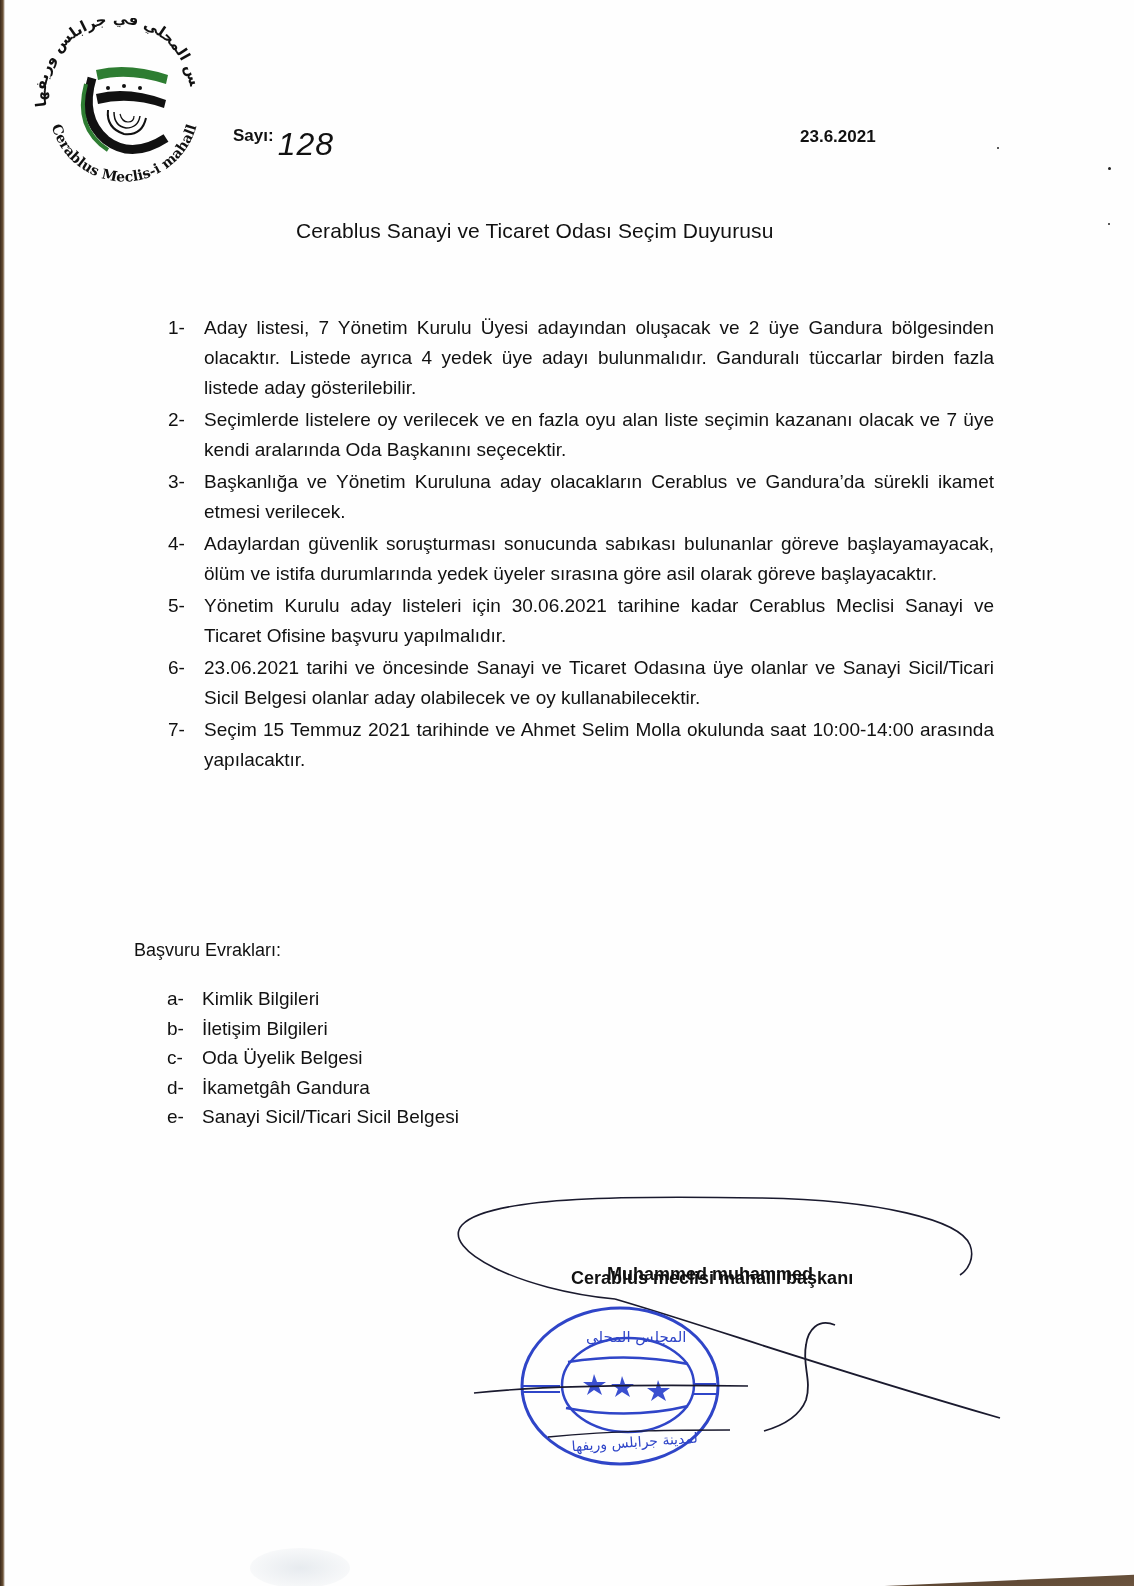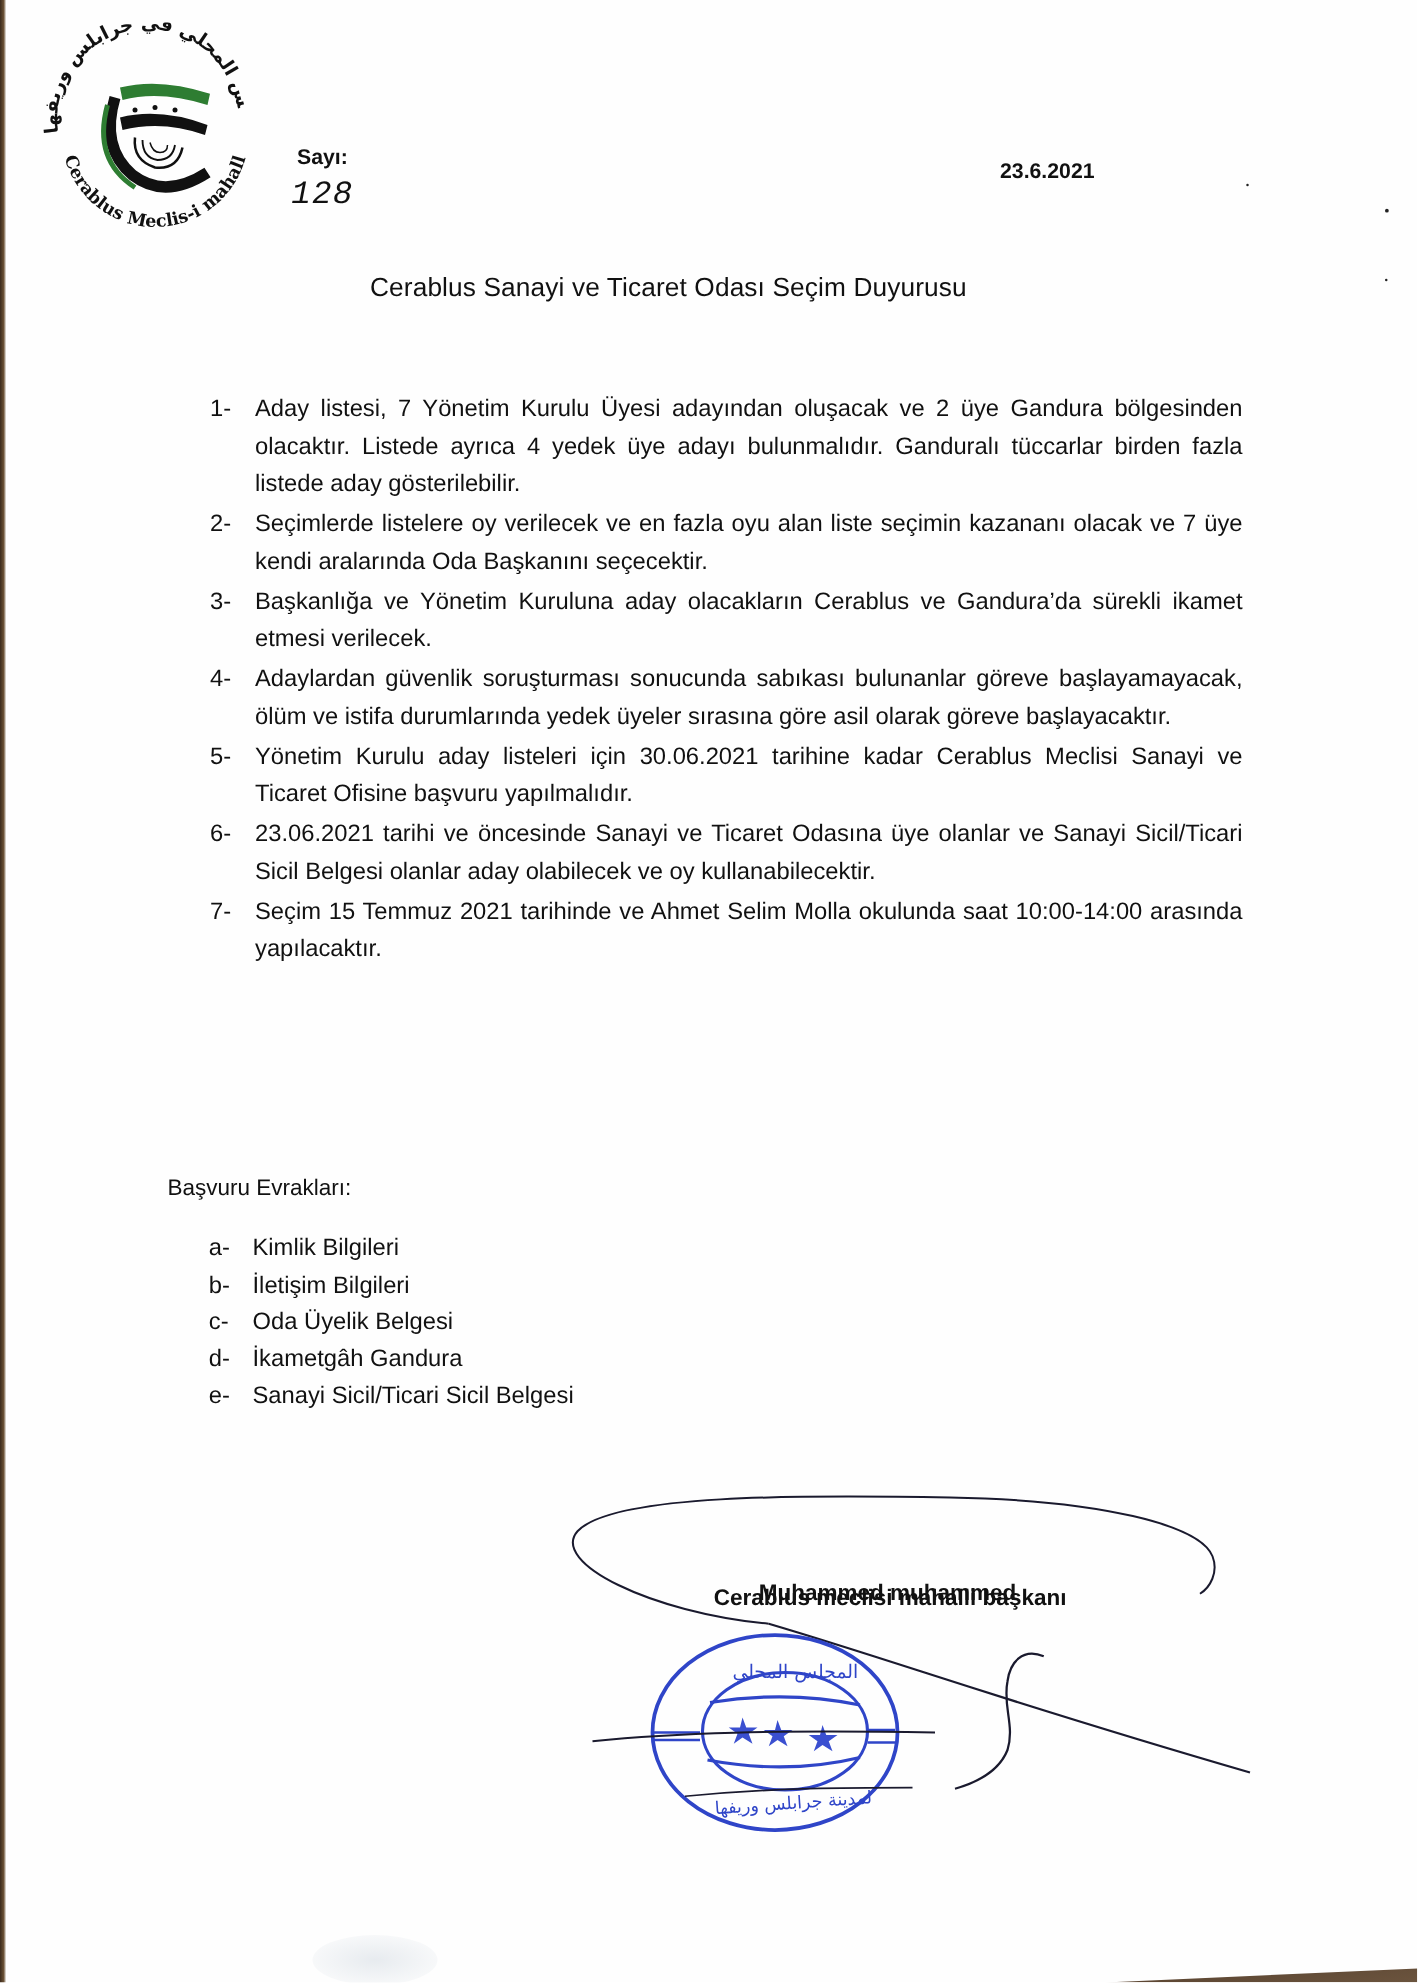--- a/index.html
+++ b/index.html
@@ -43,33 +43,32 @@
     }
 
     
     .logo {
       position: absolute;
       left: 28px; top: 18px;
       width: 185px; height: 170px;
     }
     .sayi {
       position: absolute;
-      left: 233px; top: 116px;
+      left: 233px; top: 126px;
       font-size: 17px;
       font-weight: bold;
       display: flex;
-      align-items: center;
+      align-items: flex-start;
       gap: 4px;
-      flex-direction: column;
     }
     .sayi .num {
-      font-family: Liberation Mono, monospace;
+      font-family: Liberation Sans, sans-serif;
       font-style: italic;
       font-weight: normal;
-      font-size: 26px;
+      font-size: 32px;
       letter-spacing: 1px;
     }
     .date {
       position: absolute;
       left: 800px; top: 127px;
       font-size: 17px;
       font-weight: bold;
       text-align: center;
     }
     .speck {

